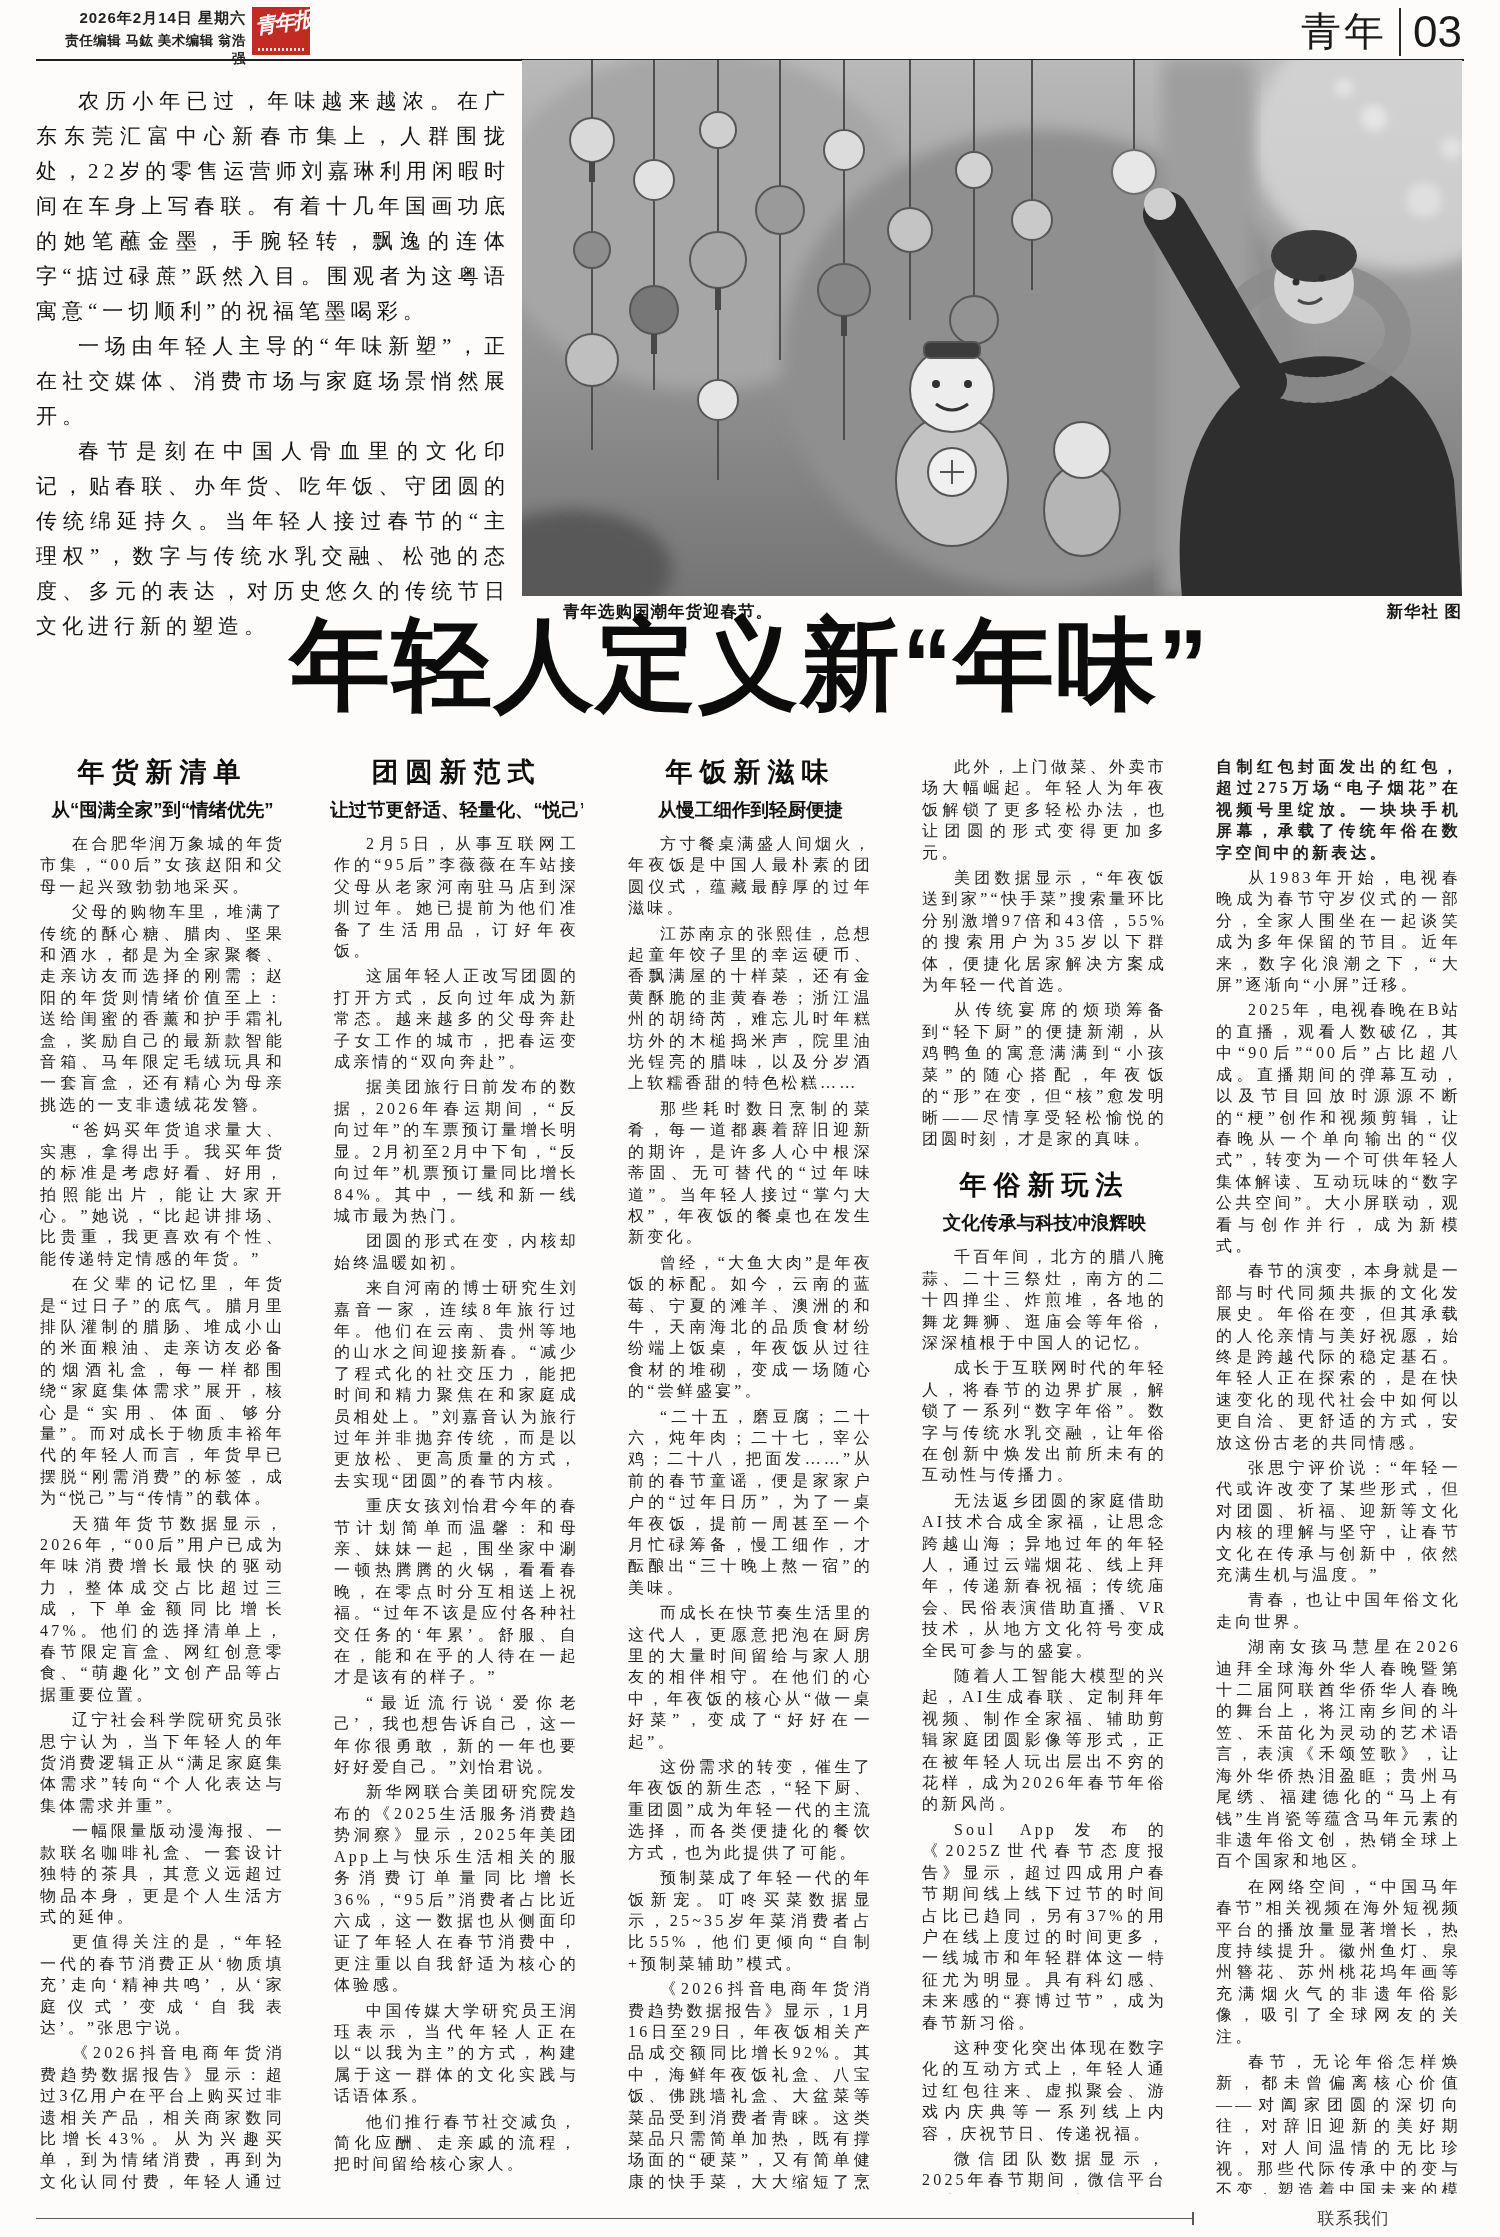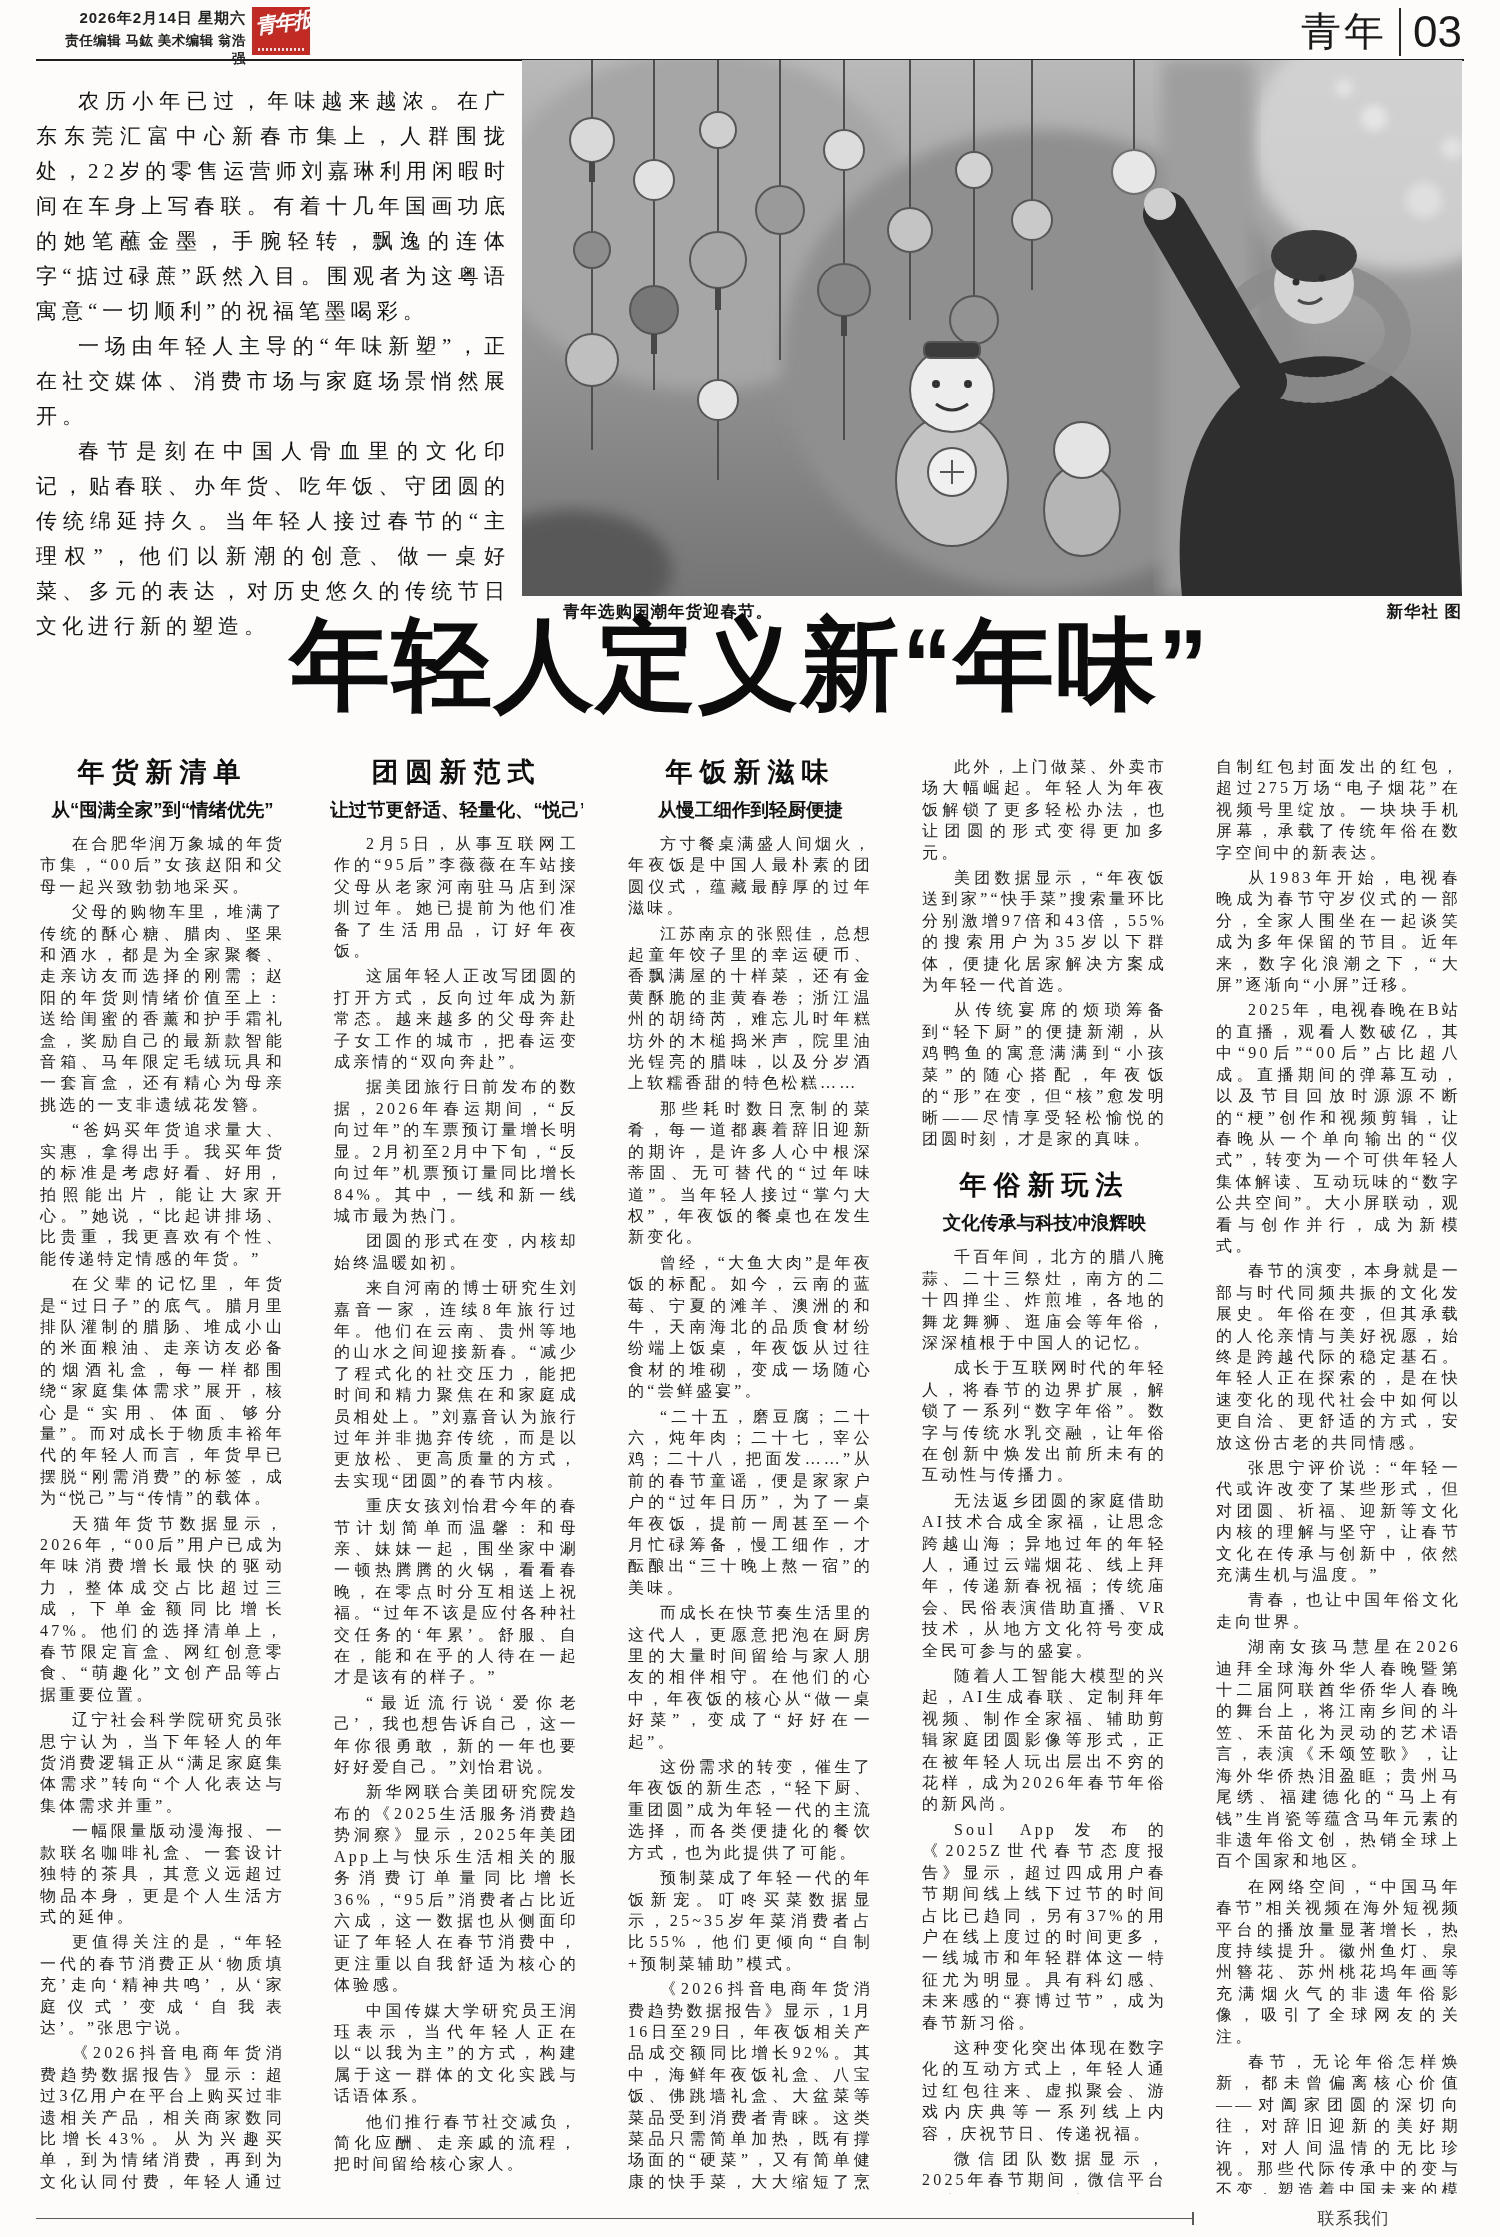--- a/index.html
+++ b/index.html
@@ -43,21 +43,21 @@
   
   .cols{position:absolute;left:36px;top:752px;width:1429px;height:1442px;display:flex;gap:41px;}
   .col{width:261px;height:1442px;overflow:hidden;}
   .col-h1{font-family:"Liberation Sans","DejaVu Sans",sans-serif;font-weight:900;font-size:27px;
           text-align:center;letter-spacing:7px;color:#0e0e0e;margin:2px 0 7px;}
   .col-h1.mid{margin-top:18px;}
   .col-h2{font-family:"Liberation Sans","DejaVu Sans",sans-serif;font-weight:700;font-size:18.5px;
           text-align:center;color:#121212;margin:0 0 11px;letter-spacing:0px;white-space:nowrap;}
   p.body-p{margin:4px;font-size:16px;line-height:21.4px;letter-spacing:3.2px;text-align:justify;
            text-justify:inter-character;text-indent:2em;color:#222;}
-  p.body-p.cont{text-indent:0;}
+  p.body-p.cont{text-indent:0;font-weight:bold;}
   .signature{text-align:right;font-family:"Liberation Sans","DejaVu Sans",sans-serif;
              font-weight:700;font-size:17px;margin-top:5px;letter-spacing:2px;color:#111;}
 
   
   .footer-rule{position:absolute;left:36px;top:2218px;width:1158px;height:1px;background:#5a5a5a;}
   .footer-rule:after{content:'';position:absolute;right:0;top:-6px;width:2px;height:13px;background:#5a5a5a;}
   .footer-contact{position:absolute;right:38px;top:2207px;
                   font-family:"Liberation Sans","DejaVu Sans",sans-serif;font-size:17px;
                   color:#3e3e3e;letter-spacing:1px;display:flex;gap:14px;flex-direction:column;}
 </style>
@@ -75,21 +75,21 @@
 <div class="sec-head">
   <span class="sec-name">青年</span>
   <span class="sec-div"></span>
   <span class="sec-page">03</span>
 </div>
 <div class="hdr-rule"></div>
 
 <div class="lead" id="lead">
     <p>农历小年已过，年味越来越浓。在广东东莞汇富中心新春市集上，人群围拢处，22岁的零售运营师刘嘉琳利用闲暇时间在车身上写春联。有着十几年国画功底的她笔蘸金墨，手腕轻转，飘逸的连体字“掂过碌蔗”跃然入目。围观者为这粤语寓意“一切顺利”的祝福笔墨喝彩。</p>
     <p>一场由年轻人主导的“年味新塑”，正在社交媒体、消费市场与家庭场景悄然展开。</p>
-    <p>春节是刻在中国人骨血里的文化印记，贴春联、办年货、吃年饭、守团圆的传统绵延持久。当年轻人接过春节的“主理权”，他们以新潮的创意、做一桌好菜、多元的表达，对历史悠久的传统节日文化进行新的塑造。</p>
+    <p>春节是刻在中国人骨血里的文化印记，贴春联、办年货、吃年饭、守团圆的传统绵延持久。当年轻人接过春节的“主理权”，数字与传统水乳交融、松弛的态度、多元的表达，对历史悠久的传统节日文化进行新的塑造。</p>
   </div>
 
 <div class="photo">
   <svg width="940" height="536" viewBox="0 0 940 536">
     <defs>
       <linearGradient id="pbg" x1="0" y1="0" x2="0" y2="1">
         <stop offset="0" stop-color="#b9b9b9"></stop>
           <stop offset="1" stop-color="#757575"></stop>
       </linearGradient>
       <filter id="b8">

